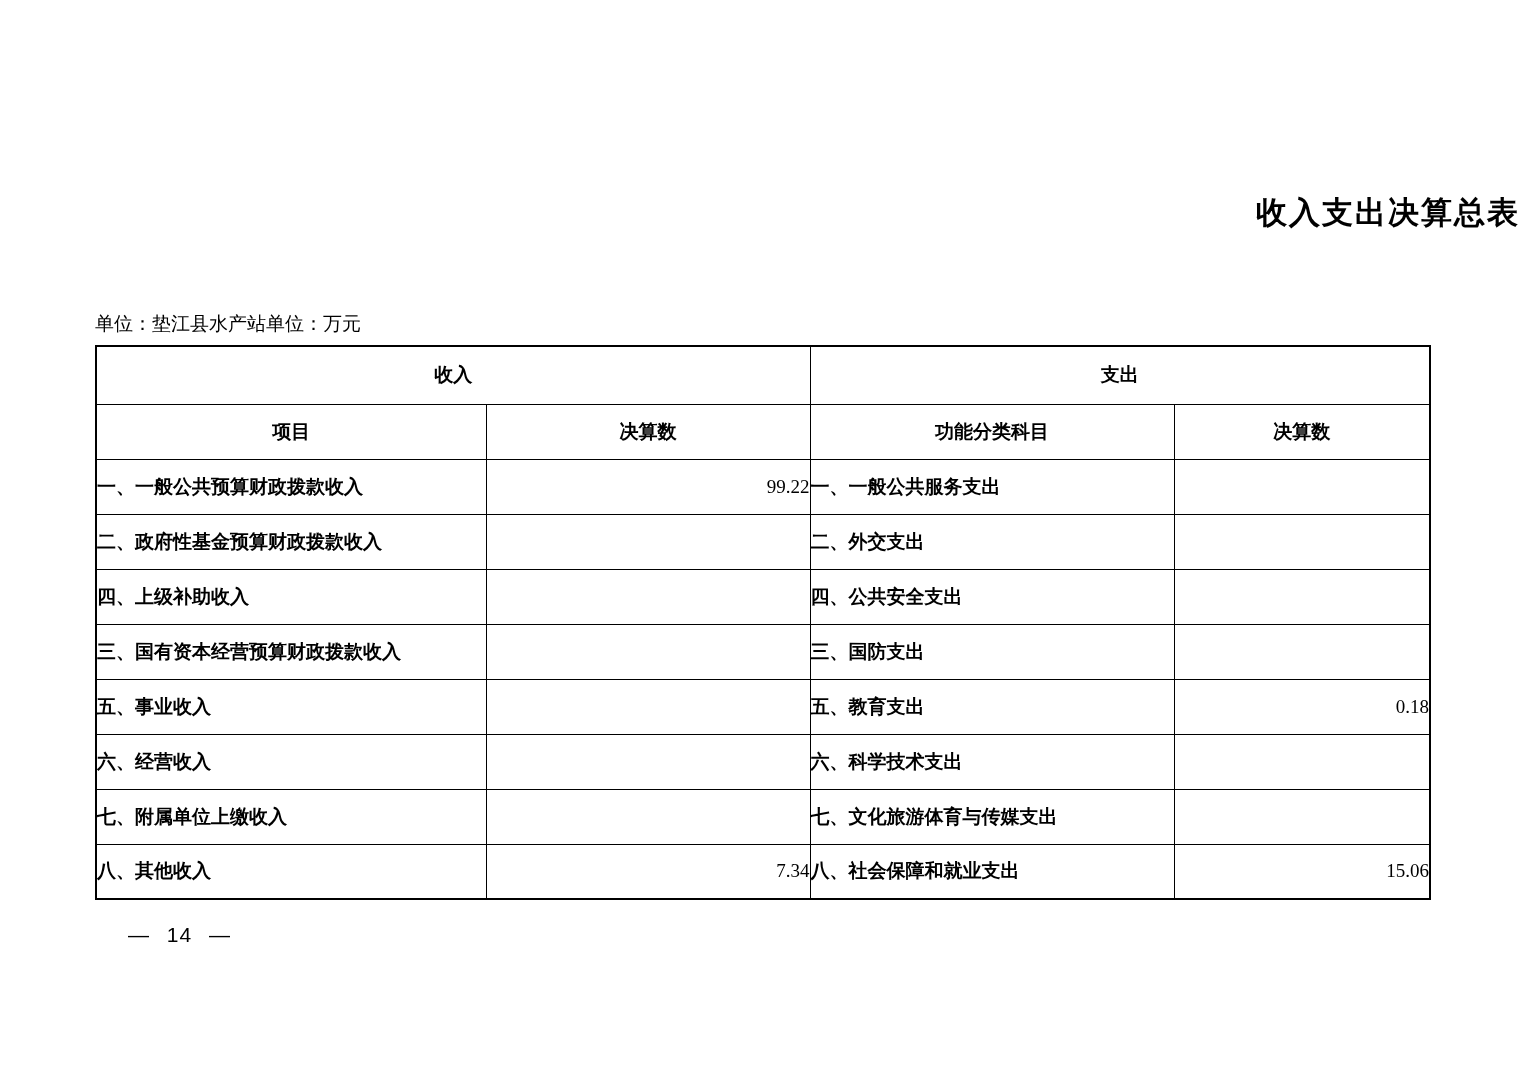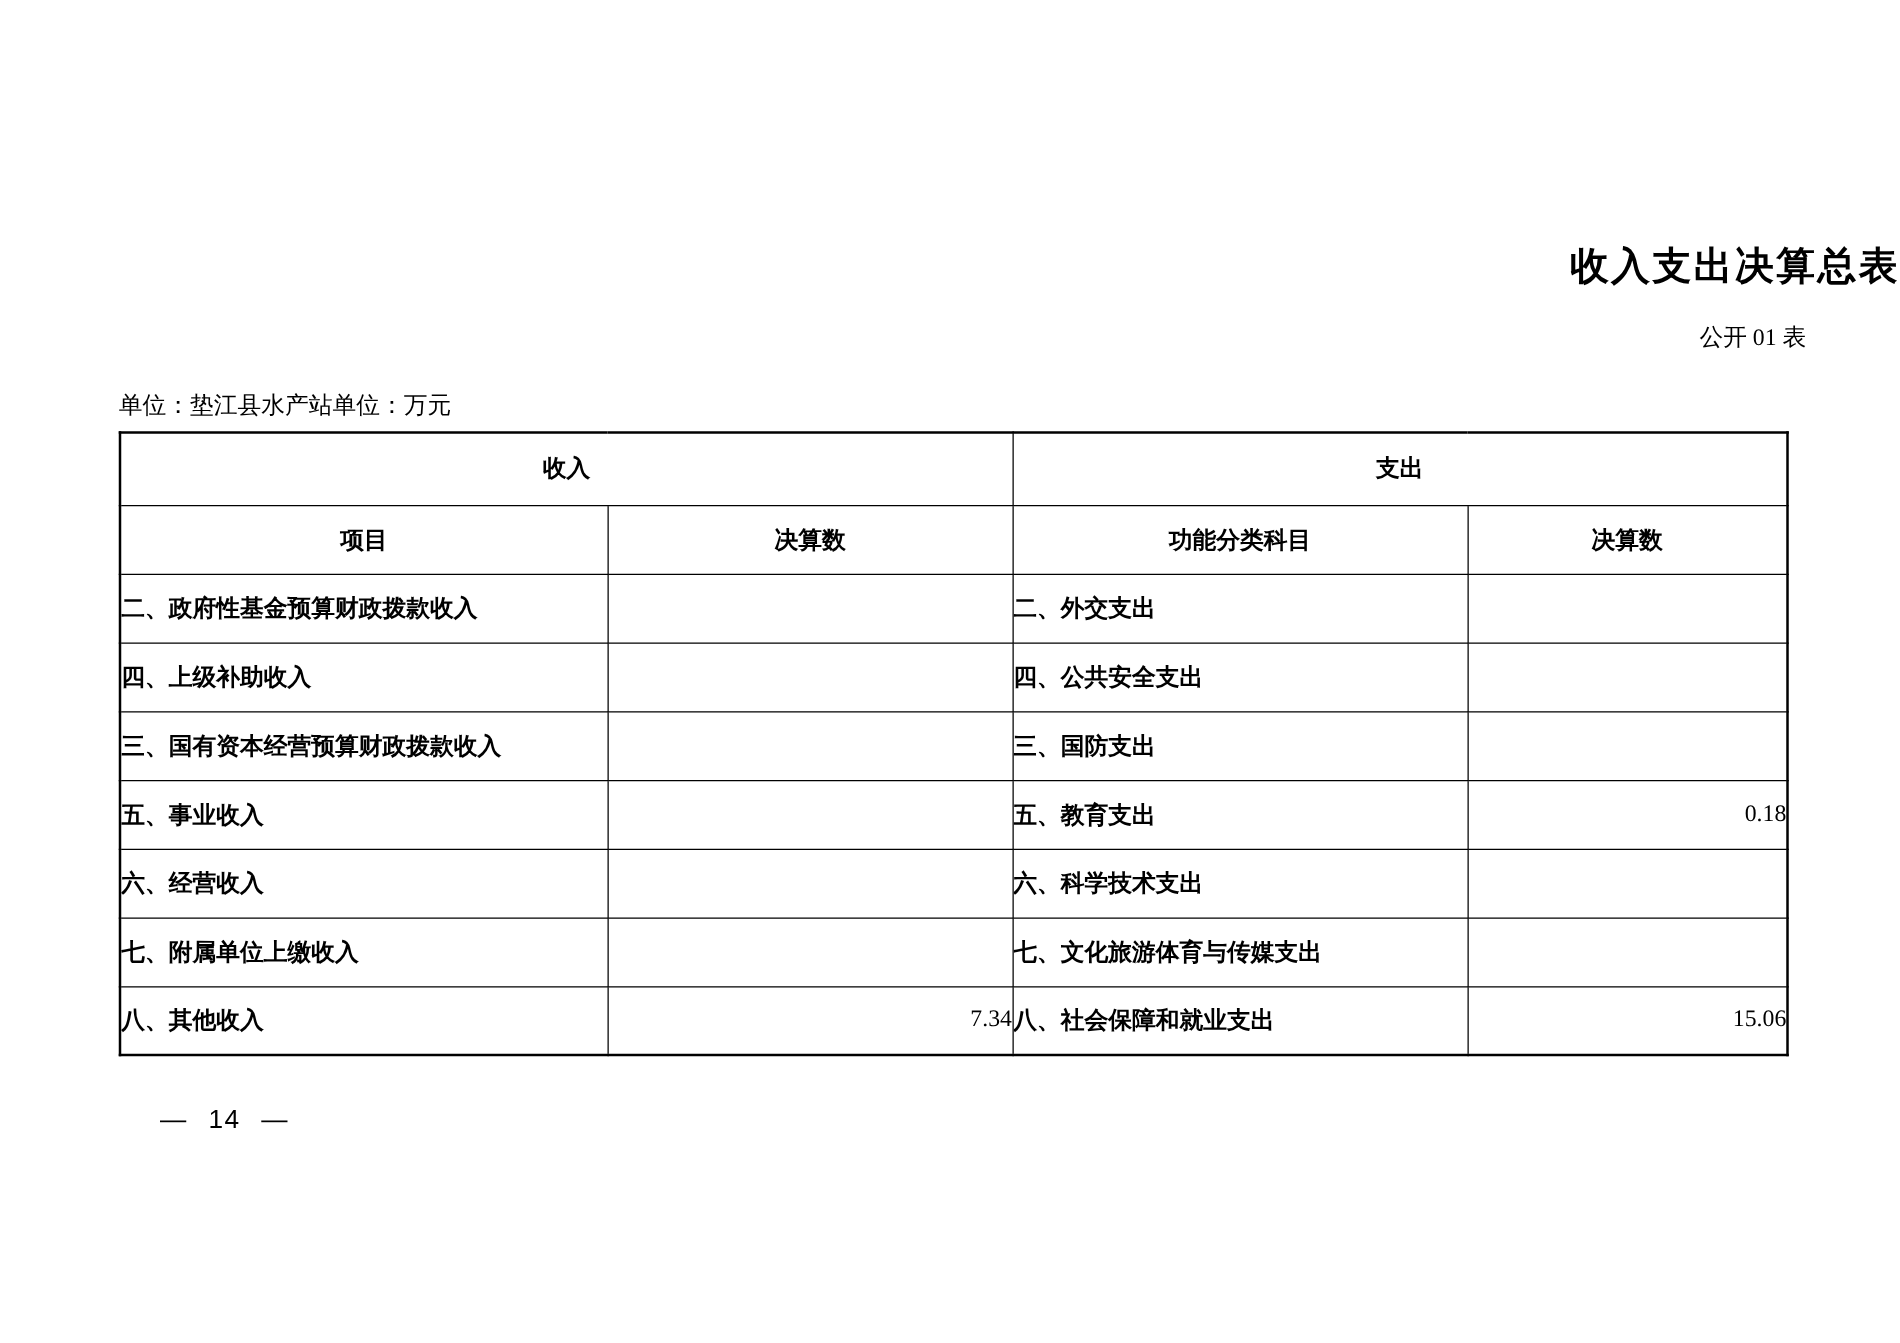--- a/index.html
+++ b/index.html
@@ -82,36 +82,35 @@
     padding-left: 2px;
   }
   td.value {
     text-align: right;
     vertical-align: middle;
     padding-right: 8px;
     font-weight: normal;
   }
   .page-footer {
     position: absolute;
-    top: 884px;
+    top: 923px;
     left: 128px;
     font-size: 21px;
     font-family: "Liberation Sans", "DejaVu Sans", sans-serif;
     word-spacing: 10px;
     letter-spacing: 1px;
   }
 </style>
 </head>
 <body>
 
 <div class="page">
 
   <div class="doc-title">收入支出决算总表</div>
 
-  <div class="table-code">公开 01 表</div>
 
   <div class="units-row">
     <span>单位：垫江县水产站</span>
     <span>单位：万元</span>
   </div>
 
   <table class="budget">
     <colgroup>
       <col class="c1">
         <col class="c2">
@@ -123,20 +122,26 @@
         <th class="section-header" colspan="2">收入</th>
         <th class="section-header" colspan="2">支出</th>
       </tr>
       <tr class="col-header-row">
         <th class="col-header">项目</th>
         <th class="col-header">决算数</th>
         <th class="col-header">功能分类科目</th>
         <th class="col-header">决算数</th>
       </tr>
 
+      <tr class="data-row">
+        <td class="label">一、一般公共预算财政拨款收入</td>
+        <td class="value">99.22</td>
+        <td class="label">一、一般公共服务支出</td>
+        <td class="value"></td>
+      </tr>
       <tr class="data-row">
         <td class="label">二、政府性基金预算财政拨款收入</td>
         <td class="value"></td>
         <td class="label">二、外交支出</td>
         <td class="value"></td>
       </tr>
       <tr class="data-row">
         <td class="label">四、上级补助收入</td>
         <td class="value"></td>
         <td class="label">四、公共安全支出</td>

